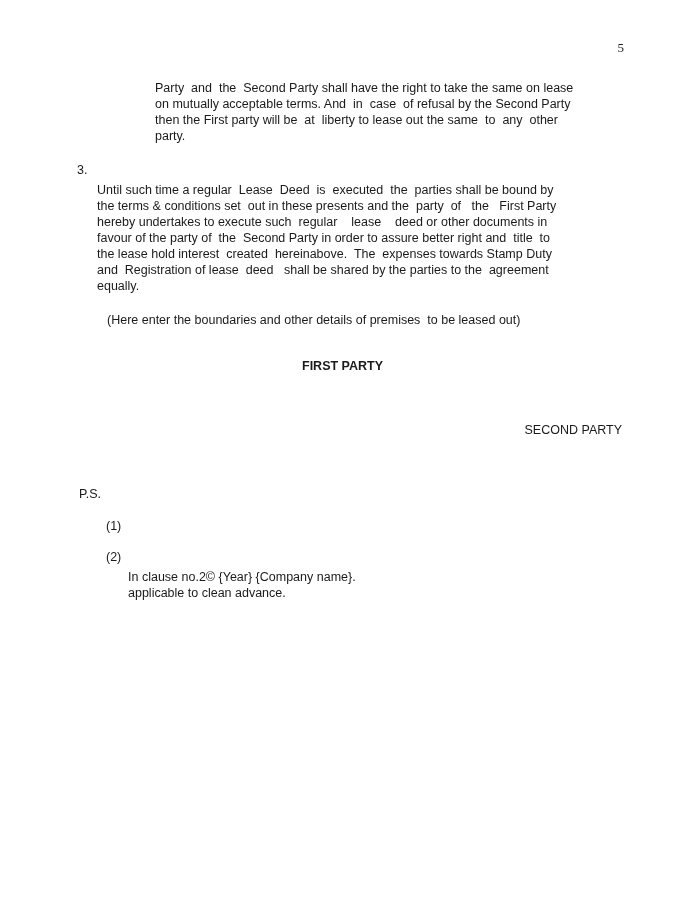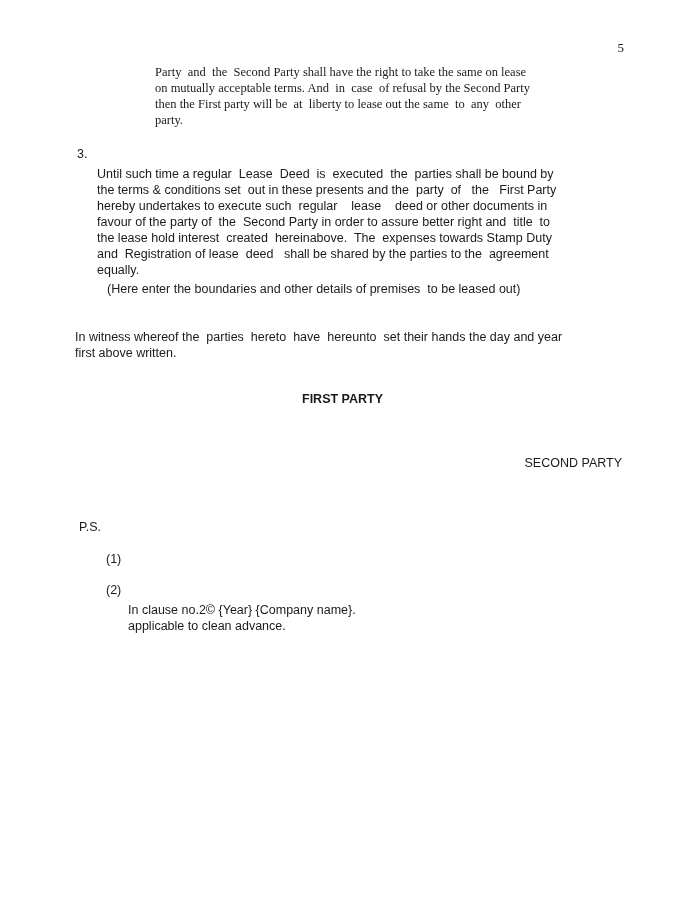--- a/index.html
+++ b/index.html
@@ -21,40 +21,39 @@
     right: 72px;
     font-family: "Liberation Serif", serif;
     font-size: 13px;
     color: #1a1a1a;
   }
   .content {
     padding: 0 74px 0 75px;
   }
   .pre { white-space: pre; margin-top: 20px; }
   .para1 {
-    margin-top: 64px;
+    margin-top: 80px;
     margin-left: 80px;
-    font-family: Liberation Serif, serif;
   }
   .hanging {
     display: flex;
     align-items: flex-start;
   }
   .clause3 {
     margin-top: 18px;
     margin-left: 2px;
   }
   .clause3 .marker { width: 20px; flex: 0 0 20px; }
   .heading {
     margin-top: 44px;
     margin-left: 110px;
     font-weight: 700;
   }
   .schedule-note {
-    margin-top: 3px;
+    margin-top: 18px;
     margin-left: 32px;
   }
   .witness {
     margin-top: 32px;
   }
   .party-label-first {
     margin-top: 30px;
     margin-left: 227px;
     font-weight: bold;
   }
@@ -92,22 +91,20 @@
 hereby undertakes to execute such  regular    lease    deed or other documents in
 favour of the party of  the  Second Party in order to assure better right and  title  to
 the lease hold interest  created  hereinabove.  The  expenses towards Stamp Duty
 and  Registration of lease  deed   shall be shared by the parties to the  agreement
 equally.</div>
     </div>
 
 
     <div class="schedule-note pre">(Here enter the boundaries and other details of premises  to be leased out)</div>
 
-    <div class="witness pre">In witness whereof the  parties  hereto  have  hereunto  set their hands the day and year
-first above written.</div>
 
     <div class="party-label-first pre">FIRST PARTY</div>
 
     <div class="party-label-second pre">SECOND PARTY</div>
 
     <div class="ps pre">P.S.</div>
 
     <div class="hanging note note1">
       <span class="marker">(1)</span>
     </div>

